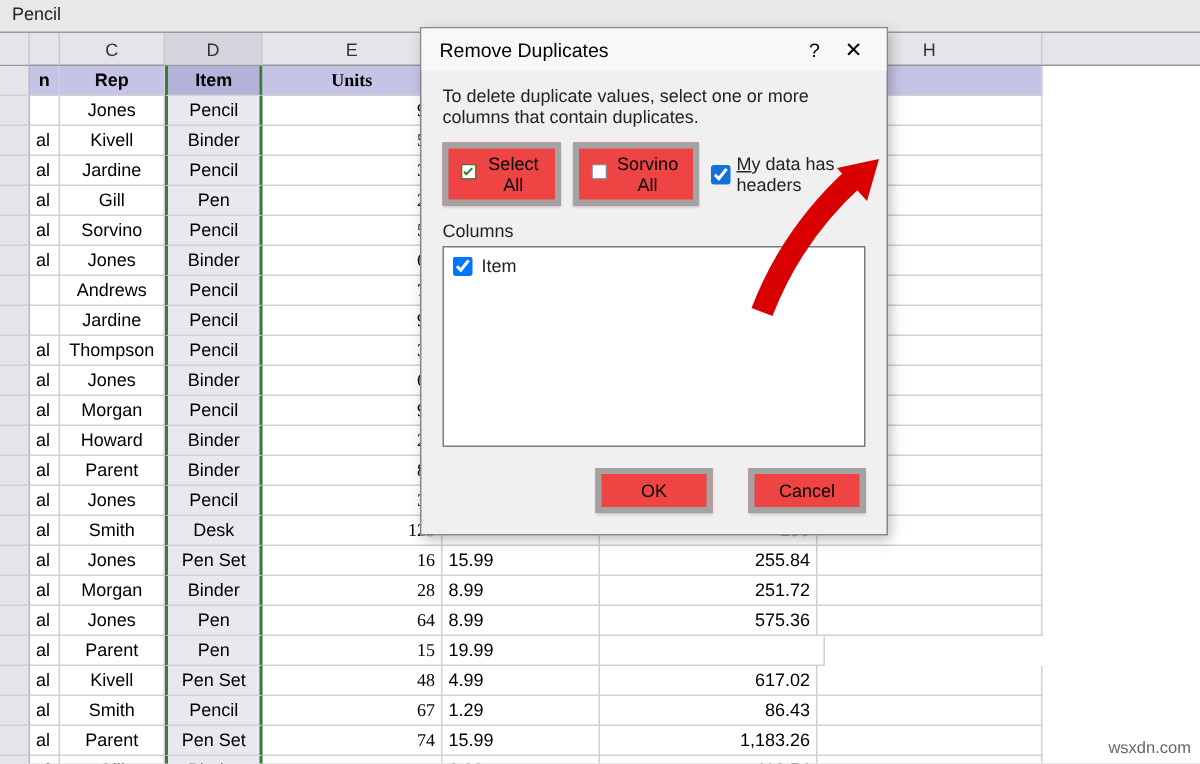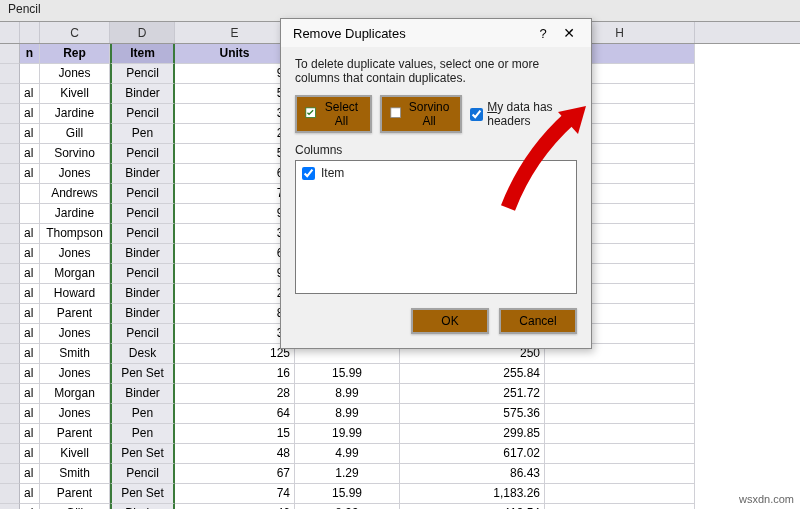--- a/index.html
+++ b/index.html
@@ -12,45 +12,45 @@
 .rowh { width: 20px; background: #e4e4ea; }
 .c-n { width: 20px; } .c-c { width: 70px; } .c-d { width: 65px; } .c-e { width: 120px; } .c-f { width: 105px; } .c-g { width: 145px; } .c-h { width: 150px; }
 .col-headers .c-d { background: #d4d4dc; }
 
 .sheet { background: #fff; }
 .row { display: flex; height: 20px; }
 .row > div { border-right: 1px solid #d0d0d6; border-bottom: 1px solid #d0d0d6; font-size: 12px; line-height: 19px; padding: 0 4px; overflow: hidden; white-space: nowrap; }
 .row .rh { width: 20px; background: #e4e4ea; border-right: 1px solid #b8b8c0; text-align: center; color: #333; }
 .row .c-c { width: 70px; text-align: center; }
 .row .c-d { width: 65px; text-align: center; background: #e8e8ee; border-left: 2px solid #3a7a3a; border-right: 2px solid #3a7a3a; }
-.row .c-e { width: 120px; text-align: right; }
-.row .c-f { width: 105px; text-align: center; }
+.row .c-e { width: 120px; text-align: right; font-family: Liberation Serif, serif; }
+.row .c-f { width: 105px; text-align: left; }
 .row .c-g { width: 145px; text-align: right; }
 .row .c-h { width: 150px; }
 
 .hdr-row > div { background: #c6c4e6 !important; font-weight: bold; text-align: center !important; color: #000; }
 .hdr-row .rh { background: #e4e4ea !important; font-weight: normal; }
 .hdr-row .c-d { background: #b4b2d8 !important; }
 
 .dialog { position: absolute; left: 280px; top: 18px; width: 312px; background: #f0f0f0; border: 1px solid #888; box-shadow: 2px 3px 8px rgba(0,0,0,0.25); }
 .dlg-title { display: flex; align-items: center; padding: 6px 8px 6px 12px; font-size: 13px; background: #f8f8f8; }
 .dlg-title .t { flex: 1; }
 .dlg-title .hlp { width: 24px; text-align: center; cursor: pointer; }
 .dlg-title .cls { width: 28px; text-align: center; font-size: 14px; cursor: pointer; }
 .dlg-body { padding: 10px 14px 4px; font-size: 12px; color: #222; }
 .dlg-row { display: flex; align-items: center; gap: 8px; margin: 10px 0; }
-.dlg-btn { background: #a16207; border: 2px solid #a3a3a3; padding: 3px 8px; font-size: 12px; display: inline-flex; align-items: center; gap: 5px; cursor: pointer; box-shadow: 0 1px 2px rgba(0,0,0,0.2); }
+.dlg-btn { background: #ef4444; border: 4px solid #a3a3a3; padding: 3px 8px; font-size: 12px; display: inline-flex; align-items: center; gap: 5px; cursor: pointer; box-shadow: 0 1px 2px rgba(0,0,0,0.2); }
 .dlg-btn .ic { width: 14px; height: 14px; display: inline-block; }
 .chk { display: inline-flex; align-items: center; gap: 4px; font-size: 12px; justify-content: center; }
 .chk input { width: 13px; height: 13px; accent-color: #1171d8; }
 .chk .u { text-decoration: underline; }
 .cols-lbl { margin-top: 8px; }
 .cols-box { background: #fff; border: 1px solid #7a7a7a; height: 134px; padding: 4px 6px; margin-top: 3px; }
 .cols-box .item { display: flex; align-items: center; gap: 6px; font-size: 12px; padding: 1px 0; }
-.dlg-foot { display: flex; justify-content: flex-end; gap: 10px; padding: 10px 14px 14px; }
+.dlg-foot { display: flex; justify-content: flex-end; gap: 24px; padding: 10px 14px 14px; }
 .dlg-foot .dlg-btn { min-width: 78px; justify-content: center; padding: 4px 8px; }
 
 .arrow { position: absolute; left: 488px; top: 106px; width: 100px; height: 110px; pointer-events:none; }
 
 .watermark { position: absolute; right: 6px; bottom: 4px; font-size: 11px; color: #666; margin-left: 32px; }
 </style>
 </head>
 <body>
 
 <div class="formula-bar">Pencil</div>
@@ -257,21 +257,20 @@
       <div class="c-g">575.36</div>
       <div class="c-h"></div>
     </div>
     <div class="row">
       <div class="rh"></div>
       <div class="c-n">al</div>
       <div class="c-c">Parent</div>
       <div class="c-d">Pen</div>
       <div class="c-e">15</div>
       <div class="c-f">19.99</div>
-      <div class="c-g">299.85</div>
       <div class="c-h"></div>
     </div>
     <div class="row">
       <div class="rh"></div>
       <div class="c-n">al</div>
       <div class="c-c">Kivell</div>
       <div class="c-d">Pen Set</div>
       <div class="c-e">48</div>
       <div class="c-f">4.99</div>
       <div class="c-g">617.02</div>

